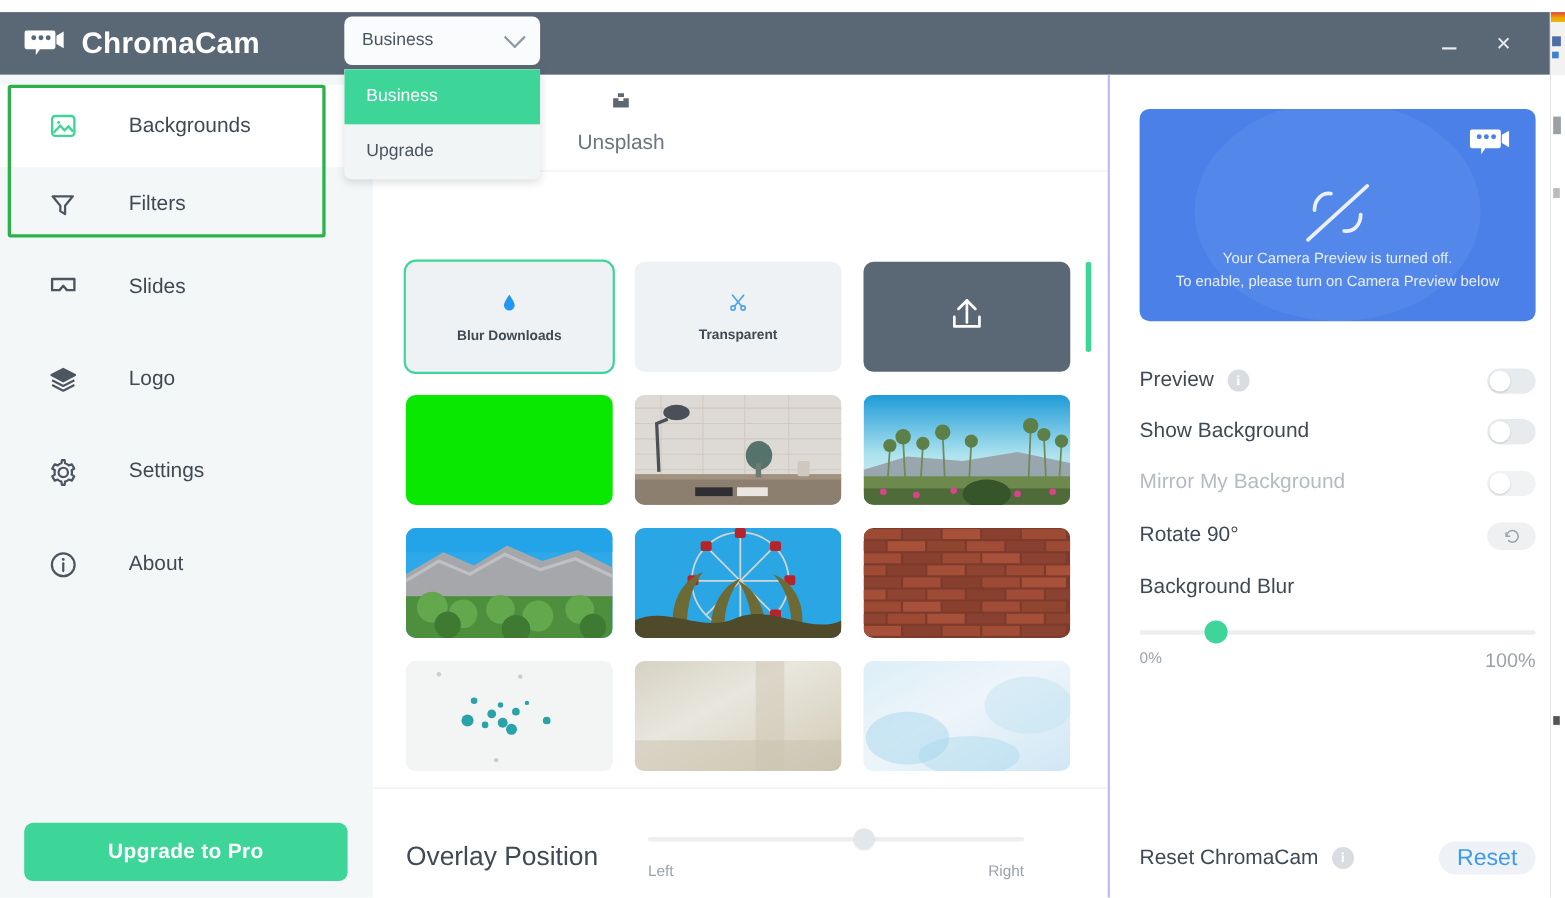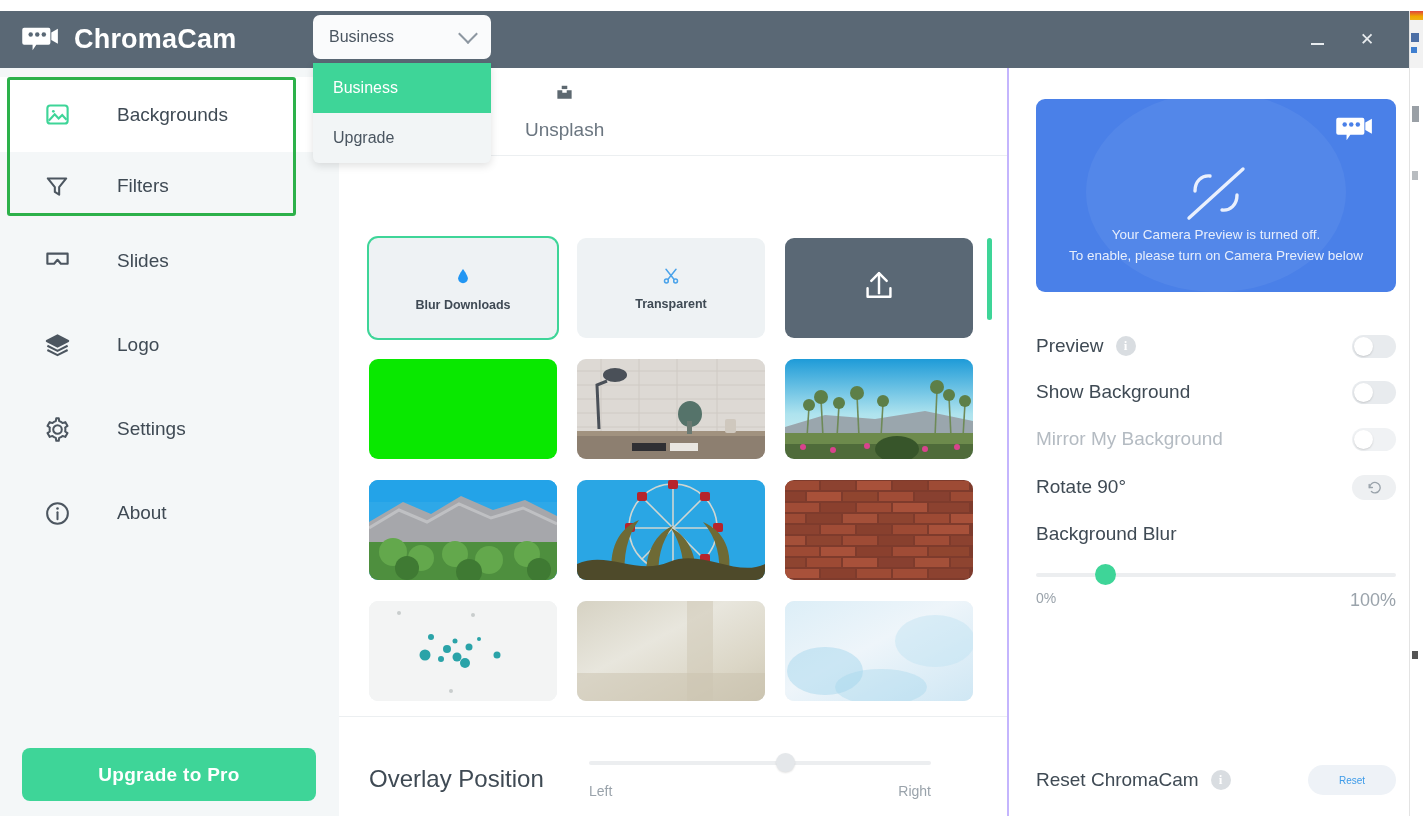--- a/index.html
+++ b/index.html
@@ -139,21 +139,21 @@
 
   .blur-slider { position:absolute; left:27px; top:505px; width:360px; height:4px;
                  background:#eceef0; border-radius:2px; }
   .blur-knob { position:absolute; left:59px; top:-9px; width:21px; height:21px; border-radius:50%;
                background:#3ed598; }
   .blur-min { position:absolute; left:27px; top:522px; font-size:14px; color:#9aa3ab; }
   .blur-max { position:absolute; left:27px; width:360px; top:522px; font-size:18px; color:#9aa3ab; text-align:right;}
 
   .reset-row { position:absolute; left:27px; top:693px; width:360px; height:38px; display:flex; align-items:center;}
   .reset-btn { position:absolute; right:0; width:88px; height:30px; border-radius:15px; background:#eef2f7;
-               color:#3d9be9; font-size:10px; display:flex; align-items:center; justify-content:center; }
+               color:#3d9be9; font-size:21px; display:flex; align-items:center; justify-content:center; }
 </style>
 </head>
 <body>
 
 <div id="app">
 
   <div class="titlebar">
     <div class="logo-wrap">
       <div class="logo-icon">
         <svg viewBox="0 0 40 32" width="38" height="30">

